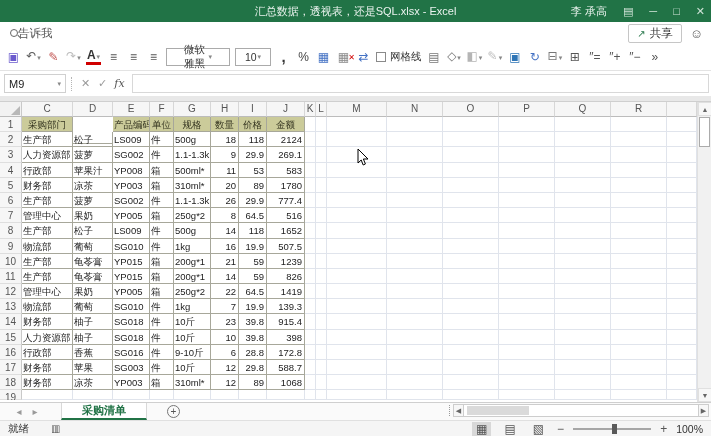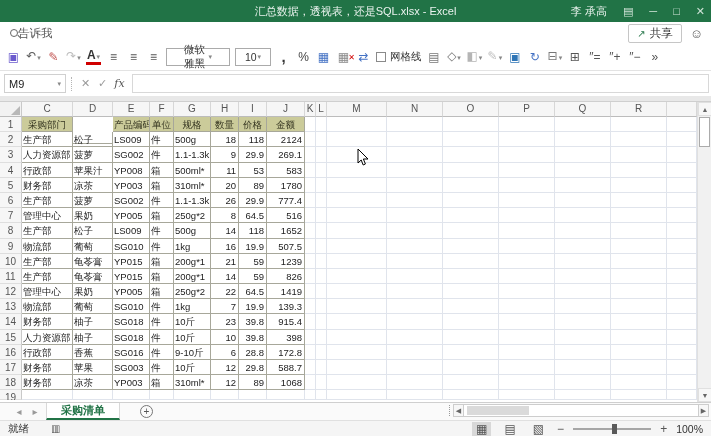--- a/index.html
+++ b/index.html
@@ -81,21 +81,21 @@
   .vbtn { position:absolute; left:0; width:14px; height:14px; text-align:center; font-size:7px; color:#666;
     line-height:14px; background:#f7f7f7; border:1px solid #e0e0e0; }
   .vup { top:0; } .vdn { bottom:0; }
   .vthumb { position:absolute; left:1px; right:1px; top:15px; height:30px; background:#fff;
     border:1px solid #ababab; }
 
   
   .sheetbar { position:absolute; left:0; top:402px; width:711px; height:18px; background:#fafafa;
     border-top:1px solid #cfcfcf; display:flex; align-items:center; font-size:11px; }
   .snav { color:#9a9a9a; font-size:10px; margin-left:12px; width:14px; text-align:center; }
-  .stab { height:100%; margin-left:4px; padding:0 14px; background:#fff; border-left:1px solid #d8d8d8;
+  .stab { height:100%; margin-left:19px; padding:0 20px; background:#fff; border-left:1px solid #d8d8d8;
     border-right:1px solid #d8d8d8; border-bottom:2px solid #217346; color:#217346; font-weight:bold;
     display:flex; align-items:center; }
   .addsheet { width:13px; height:13px; border:1px solid #767676; border-radius:50%; color:#555;
     font-size:10px; line-height:11px; text-align:center; margin-left:20px; }
   .hscroll { position:absolute; right:2px; top:404px; width:260px; height:13px; display:flex; align-items:center; }
   .splitter { height:11px; border-left:1px dotted #9a9a9a; margin-right:3px; }
   .hbtn { width:11px; height:13px; border:1px solid #cdcdcd; background:#f7f7f7; color:#666; font-size:7px;
     line-height:11px; text-align:center; }
   .htrack { flex:1; height:13px; border-top:1px solid #cdcdcd; border-bottom:1px solid #cdcdcd;
     background:#fff; position:relative; }

